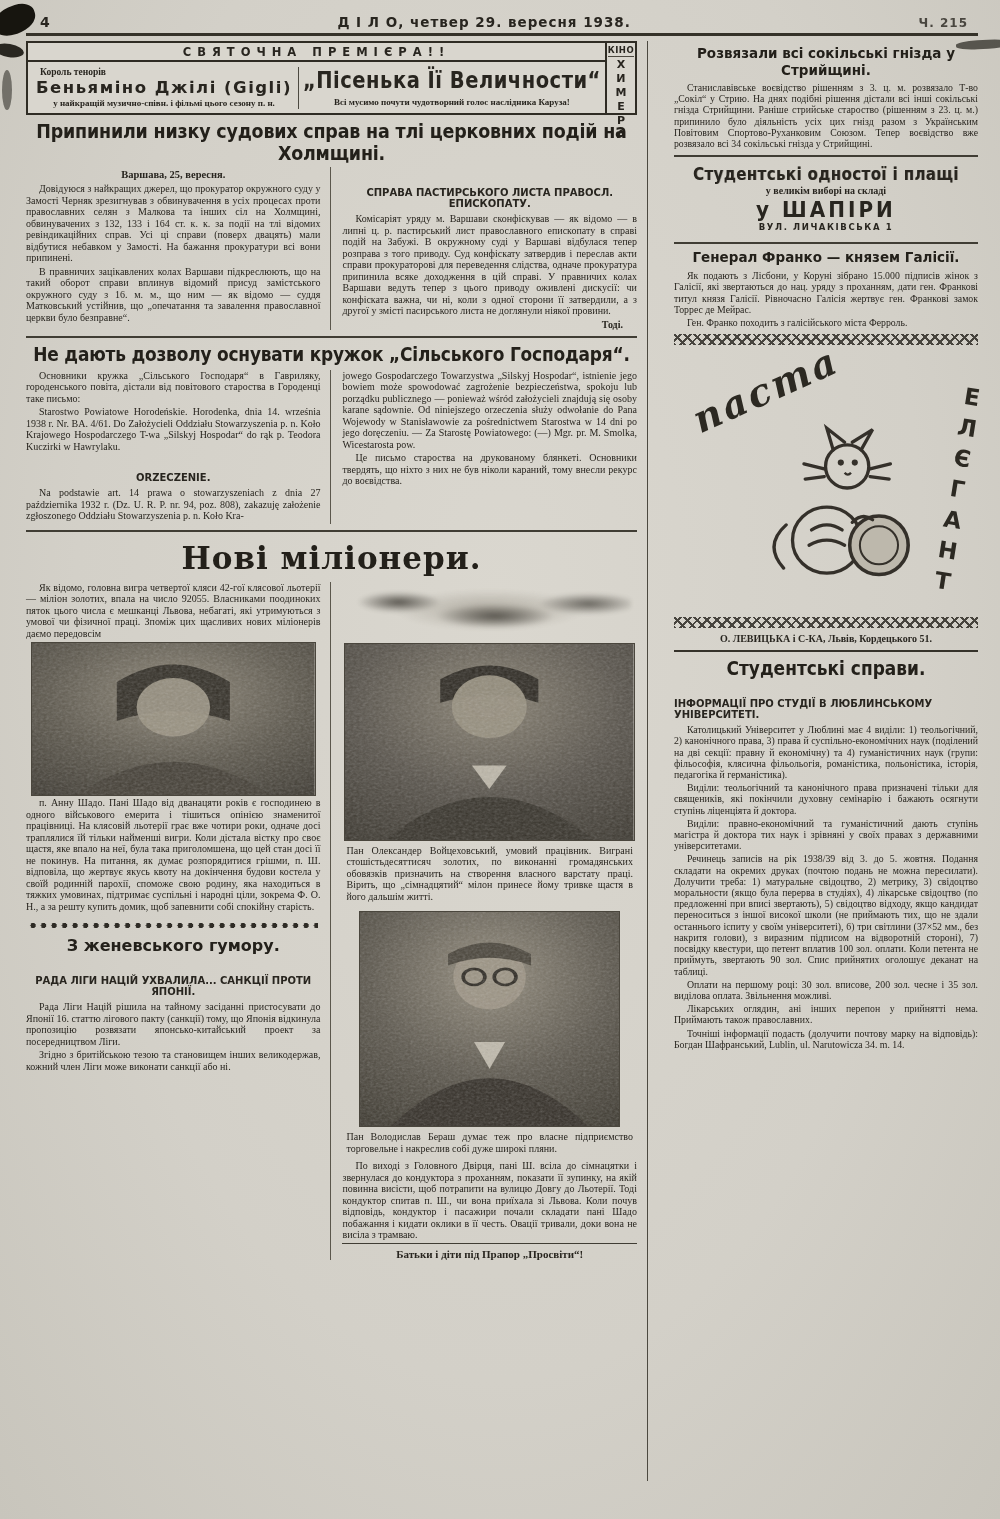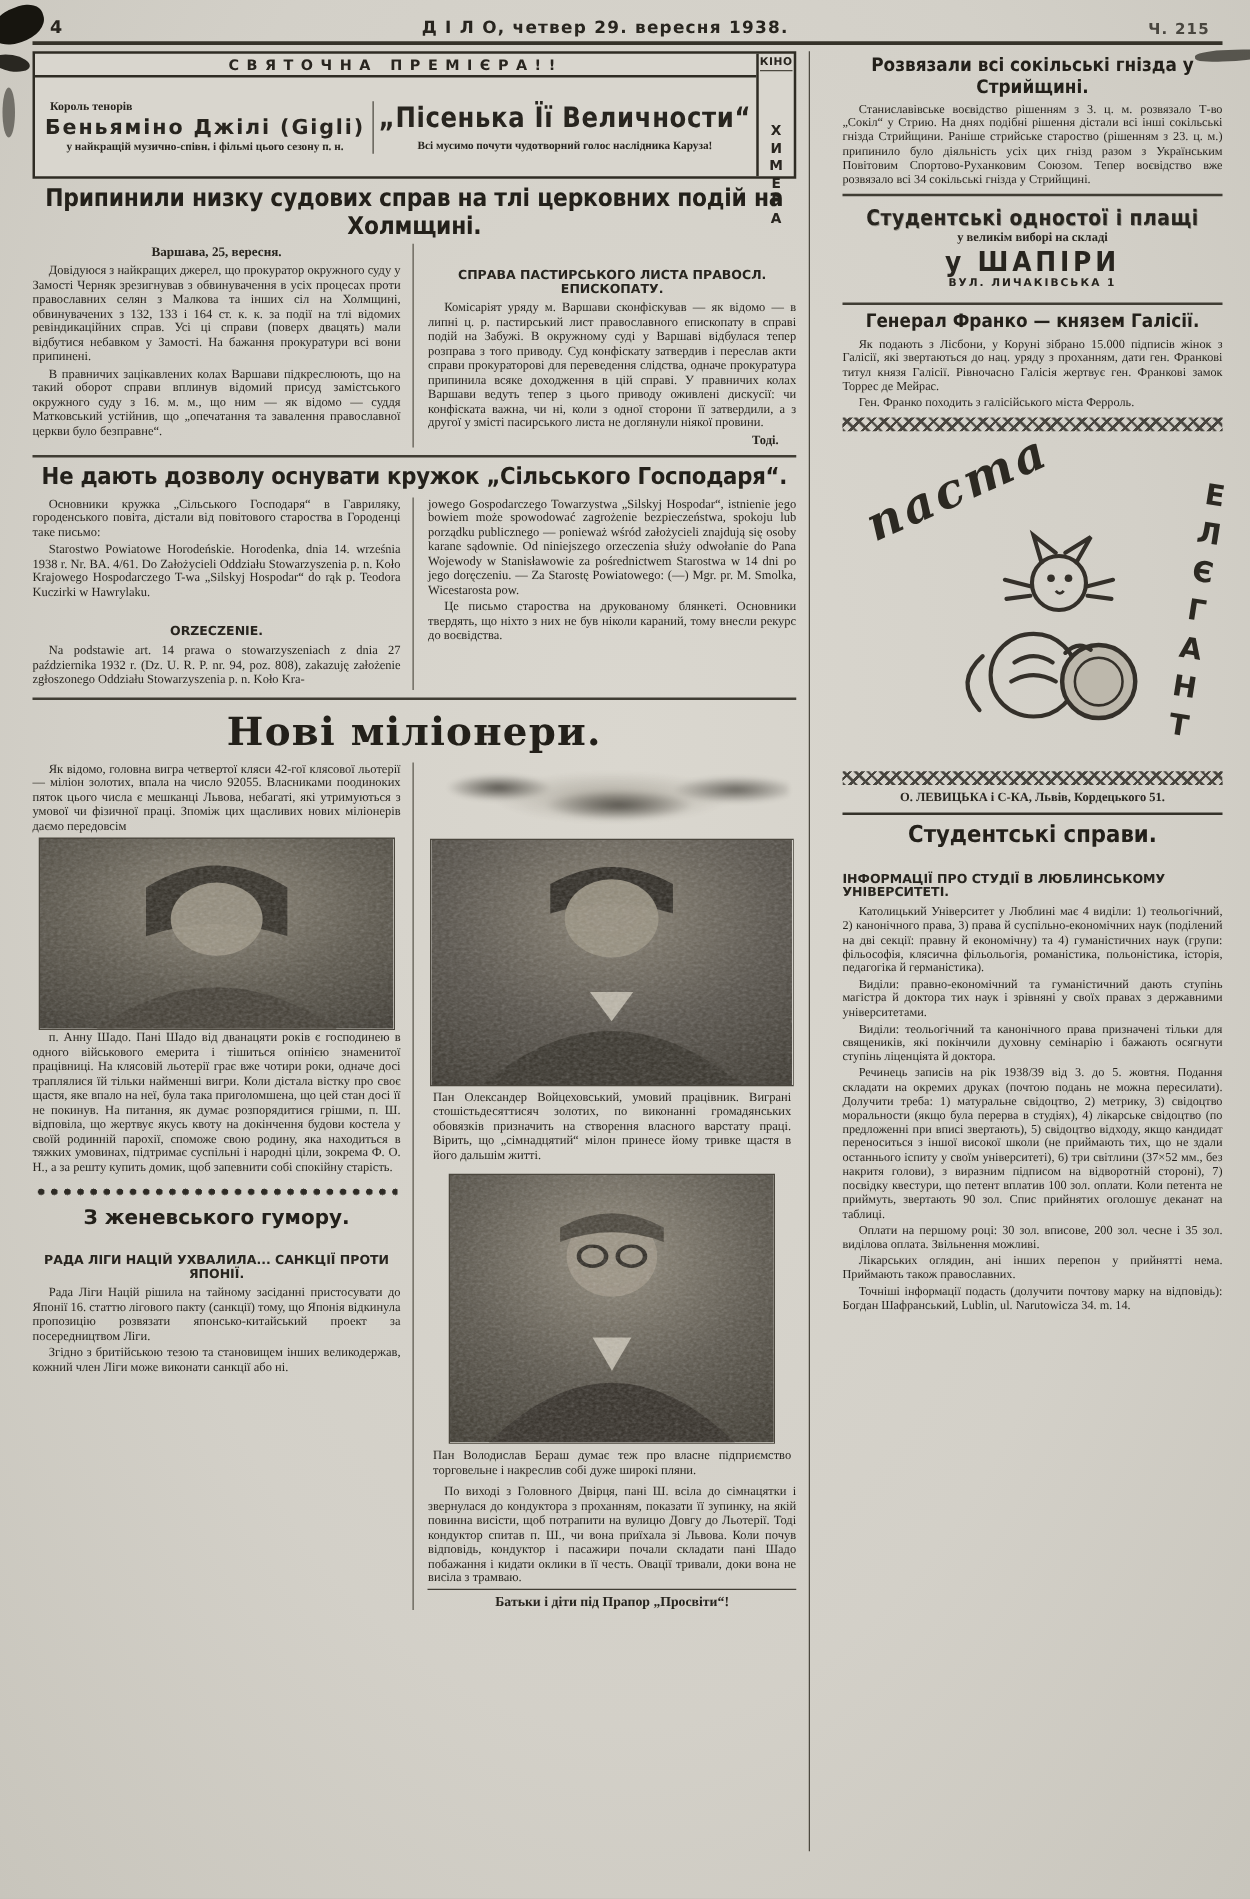--- a/index.html
+++ b/index.html
@@ -62,34 +62,34 @@
   .hl-r  { font-size:13.5px; margin:4px 0 5px; transform:scaleY(1.1); }
   .hl-r.lg { font-size:17px; margin-top:6px; }
   .hl-gen { font-size:16px; margin:2px 0 3px; }
 
   .twocol { display:flex; }
   .subcol { flex:1 1 0; min-width:0; padding-right:10px; }
   .subcol + .subcol { border-left:1px solid #5b574c; padding-left:11px; padding-right:0; }
   .flexcol { display:flex; flex-direction:column; }
 
   
-  .cinema-ad { display:flex; border:2.5px solid #2f2c24; height:102px; background:#d9d6ce; }
+  .cinema-ad { display:flex; border:2.5px solid #2f2c24; height:74px; background:#d9d6ce; }
   .ad-main { flex:1 1 auto; display:flex; flex-direction:column; min-width:0; }
   .ad-banner { border-bottom:2px solid #2f2c24; text-align:center;
     font-family:"DejaVu Sans", sans-serif; font-weight:bold; font-size:11.5px; letter-spacing:6px; padding:2px 0 1px; }
   .ad-body { flex:1; display:flex; align-items:center; }
   .ad-left { flex:0 0 46%; padding:3px 6px 3px 8px; text-align:center; }
   .ad-small  { font-size:9.5px; font-weight:bold; text-align:left; padding-left:4px; }
   .ad-star   { font-family:"DejaVu Sans", sans-serif; font-weight:bold; font-size:16.5px; letter-spacing:1.5px; margin:1px 0; white-space:nowrap; }
   .ad-small2 { font-size:9px; font-weight:bold; }
   .ad-title-wrap { flex:1 1 auto; text-align:center; padding:2px 4px; border-left:1px solid #4c4940; }
   .ad-title { font-family:"DejaVu Sans", sans-serif; font-weight:bold; font-size:19.5px; letter-spacing:.5px; transform:scaleY(1.15); white-space:nowrap; }
   .ad-tagline { font-size:9px; font-weight:bold; margin-top:5px; }
   .ad-kino { flex:0 0 30px; border-left:2px solid #2f2c24; display:flex; flex-direction:column; align-items:center; padding-top:2px;
-    font-family:"DejaVu Sans", sans-serif; font-weight:bold;gap:40px; }
+    font-family:"DejaVu Sans", sans-serif; font-weight:bold; }
   .kino-word { font-size:8.5px; letter-spacing:.5px; border-bottom:1px solid #4c4940; padding-bottom:1px; margin-bottom:1px; }
   .kino-word2 { writing-mode:vertical-rl; text-orientation:upright; font-size:11px; letter-spacing:1px; }
 
   
   .photo { display:block; margin:4px auto 2px; box-shadow:0 0 0 1px #4a463d; }
   .photo1 { width:96%; height:152px; }
   .photo2 { width:98%; height:196px; }
   .photo3 { width:88%; height:214px; }
 
   .ink-bleed { height:52px; margin:2px 6px 4px;
@@ -347,22 +347,22 @@
         <div class="ornament"></div>
       </section>
       <div class="el-footer">О. ЛЕВИЦЬКА і С-КА, Львів, Кордецького 51.</div>
 
       <div class="rule heavy"></div>
 
       <section>
         <h3 class="hl-r lg">Студентські справи.</h3>
         <div class="subhead left">ІНФОРМАЦІЇ ПРО СТУДІЇ В ЛЮБЛИНСЬКОМУ УНІВЕРСИТЕТІ.</div>
         <p>Католицький Університет у Люблині має 4 виділи: 1) теольогічний, 2) канонічного права, 3) права й суспільно-економічних наук (поділений на дві секції: правну й економічну) та 4) гуманістичних наук (групи: фільософія, клясична фільольогія, романістика, польоністика, історія, педагогіка й германістика).</p>
+        <p>Виділи: теольогічний та канонічного права призначені тільки для священиків, які покінчили духовну семінарію і бажають осягнути ступінь ліценціята й доктора.</p>
         <p>Виділи: правно-економічний та гуманістичний дають ступінь магістра й доктора тих наук і зрівняні у своїх правах з державними університетами.</p>
-        <p>Виділи: теольогічний та канонічного права призначені тільки для священиків, які покінчили духовну семінарію і бажають осягнути ступінь ліценціята й доктора.</p>
         <p>Речинець записів на рік 1938/39 від 3. до 5. жовтня. Подання складати на окремих друках (почтою подань не можна пересилати). Долучити треба: 1) матуральне свідоцтво, 2) метрику, 3) свідоцтво моральности (якщо була перерва в студіях), 4) лікарське свідоцтво (по предложенні при вписі звертають), 5) свідоцтво відходу, якщо кандидат переноситься з іншої високої школи (не приймають тих, що не здали останнього іспиту у своїм університеті), 6) три світлини (37×52 мм., без накритя голови), з виразним підписом на відворотній стороні), 7) посвідку квестури, що петент вплатив 100 зол. оплати. Коли петента не приймуть, звертають 90 зол. Спис прийнятих оголошує деканат на таблиці.</p>
         <p>Оплати на першому році: 30 зол. вписове, 200 зол. чесне і 35 зол. виділова оплата. Звільнення можливі.</p>
         <p>Лікарських оглядин, ані інших перепон у прийнятті нема. Приймають також православних.</p>
         <p>Точніші інформації подасть (долучити почтову марку на відповідь): Богдан Шафранський, Lublin, ul. Narutowicza 34. m. 14.</p>
       </section>
 
     </div>
   </div>
 </div>
 

